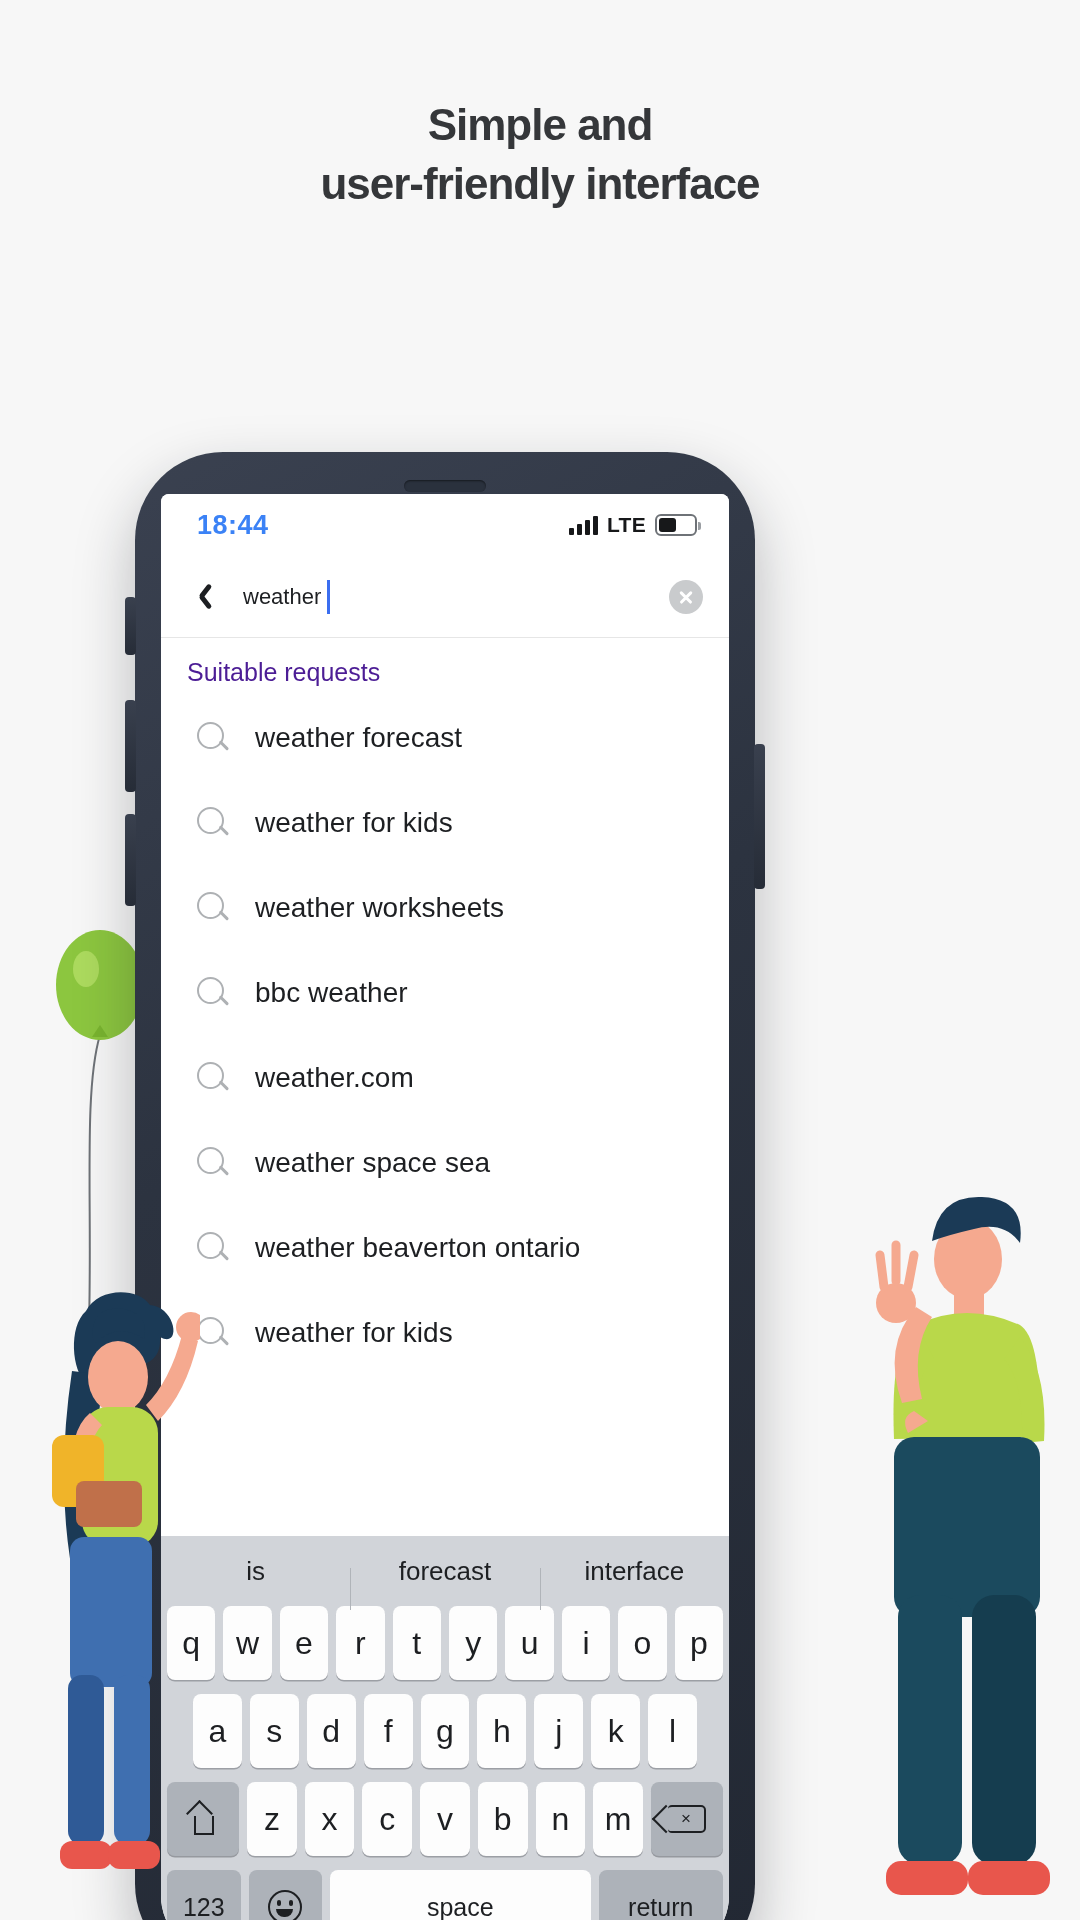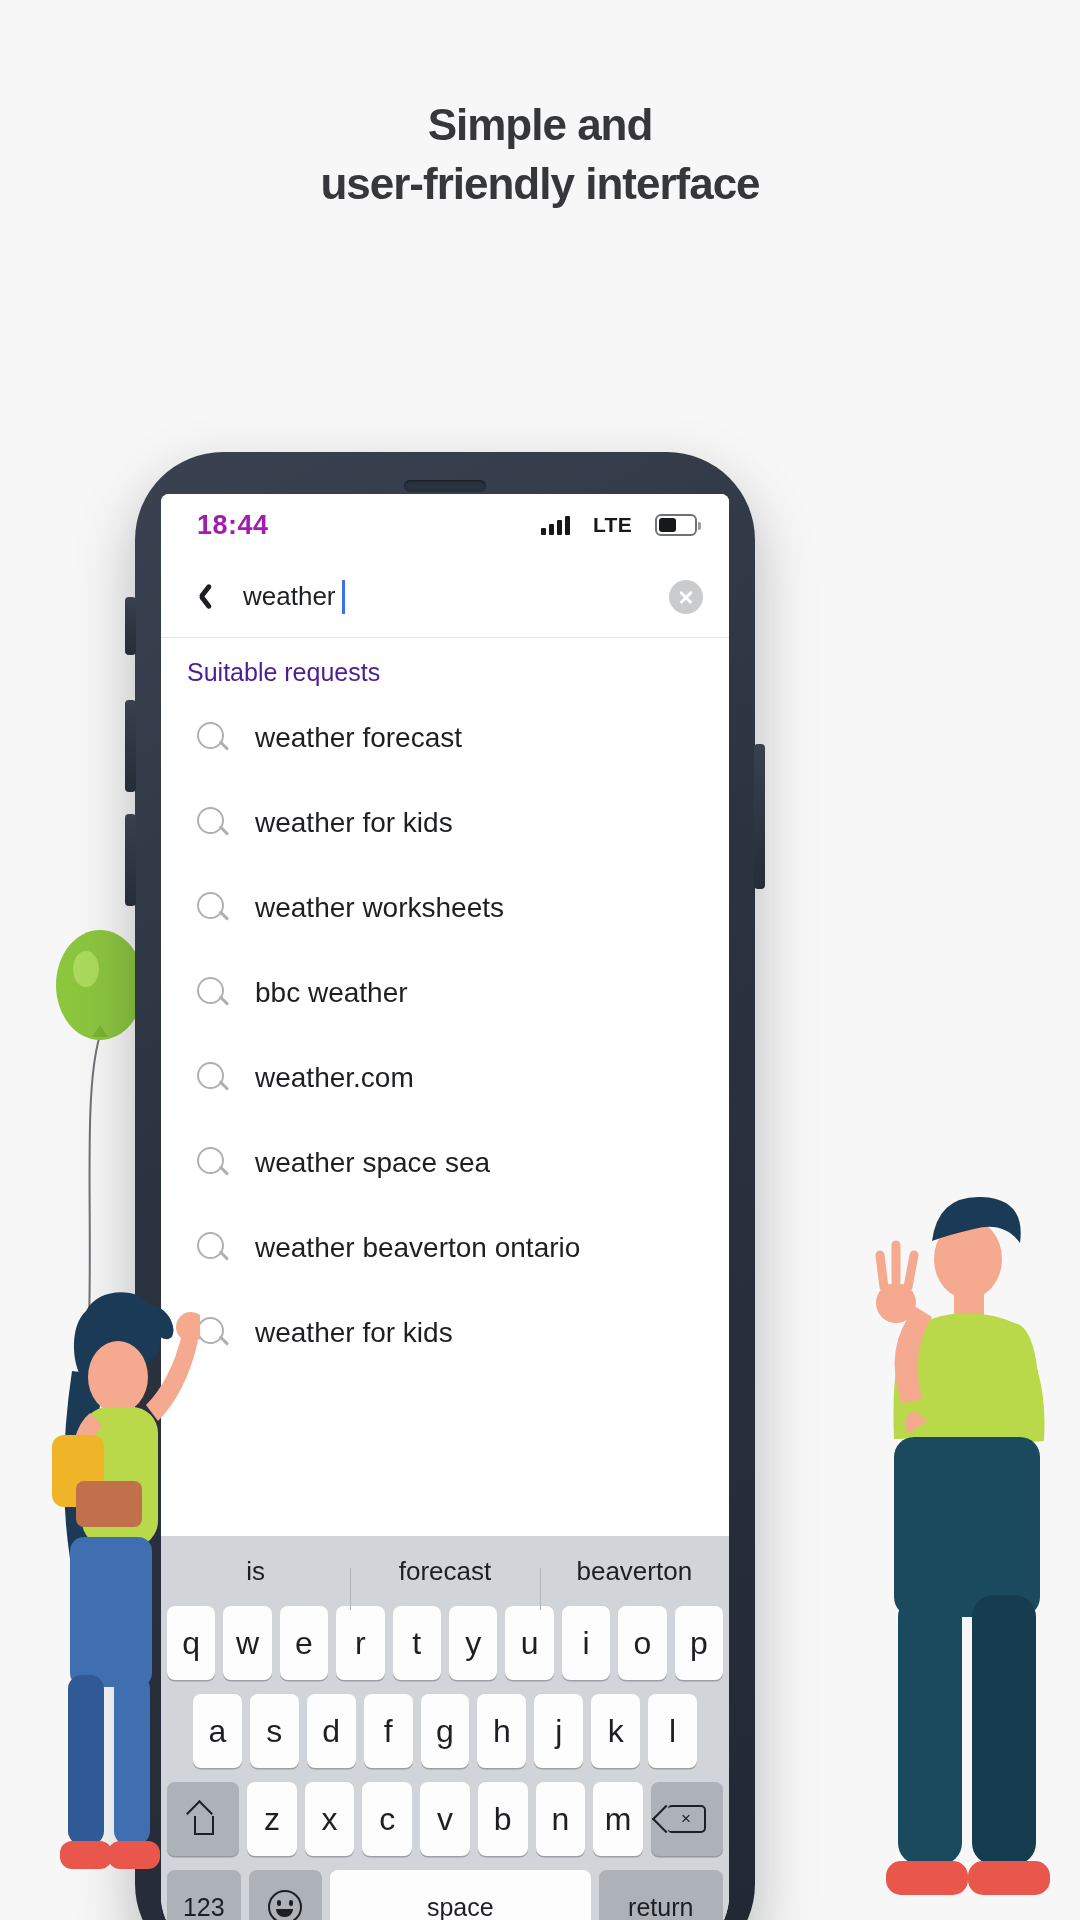--- a/index.html
+++ b/index.html
@@ -62,22 +62,22 @@
   }
 
   
   .statusbar{
     height:62px;
     display:flex; align-items:center;
     justify-content:space-between;
     padding:0 32px 0 36px;
     background:#fff;
   }
-  .clock{ font-size:27px; font-weight:bold; color:#a21caf; letter-spacing:.5px; }
-  .status-right{ display:flex; align-items:center; gap:23px; }
+  .clock{ font-size:27px; font-weight:bold; color:#3b82f6; letter-spacing:.5px; }
+  .status-right{ display:flex; align-items:center; gap:9px; }
   .bars{ display:flex; align-items:flex-end; gap:3px; height:19px; }
   .bars i{ display:block; width:5px; background:#17181a; border-radius:1px; }
   .bars i:nth-child(1){ height:7px; }
   .bars i:nth-child(2){ height:11px; }
   .bars i:nth-child(3){ height:15px; }
   .bars i:nth-child(4){ height:19px; }
   .lte{ font-size:21px; font-weight:bold; color:#17181a; letter-spacing:.3px; }
   .battery{
     position:relative;
     width:42px; height:22px;
@@ -100,21 +100,21 @@
     border-bottom:1px solid #e6e6e6;
   }
   .backchev{ width:40px; height:40px; position:relative; flex:0 0 auto; }
   .backchev::before,.backchev::after{
     content:""; position:absolute; left:16px; width:4.5px; height:16px;
     background:#1d1f22; border-radius:3px;
   }
   .backchev::before{ top:6px;  transform:rotate(38deg); }
   .backchev::after{  top:17px; transform:rotate(-38deg); }
   .query-wrap{ flex:1; display:flex; align-items:center; margin-left:16px; }
-  .query{ font-size:26px; color:#1d1f22; }
+  .query{ font-size:22px; color:#1d1f22; }
   .caret{
     display:inline-block; width:3px; height:34px;
     background:#3b6ef0; margin-left:6px;
   }
   .clearbtn{
     width:34px; height:34px; border-radius:50%;
     background:#c9cbcd; position:relative; flex:0 0 auto;
   }
   .clearbtn::before,.clearbtn::after{
     content:""; position:absolute; left:9px; top:16px;
@@ -307,21 +307,21 @@
       <div class="sugg-row">
         <div class="mag"></div>
         <div class="sugg-text">weather  for kids</div>
       </div>
     </div>
 
     <div class="keyboard">
       <div class="predict">
         <div>is</div>
         <div>forecast</div>
-        <div>beaverton</div>
+        <div>interface</div>
       </div>
 
       <div class="krow r1">
         <div class="key">q</div>
         <div class="key">w</div>
         <div class="key">e</div>
         <div class="key">r</div>
         <div class="key">t</div>
         <div class="key">y</div>
         <div class="key">u</div>

